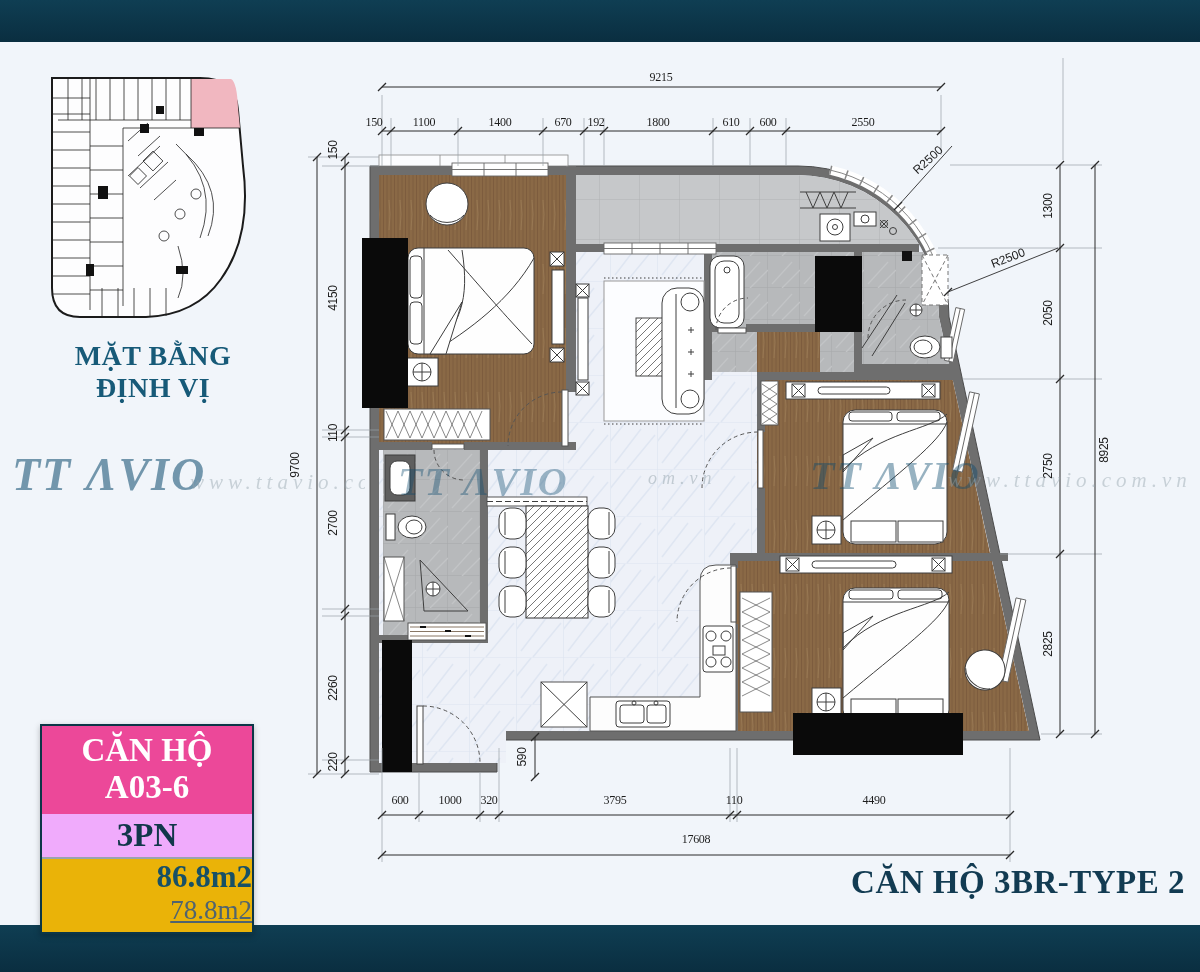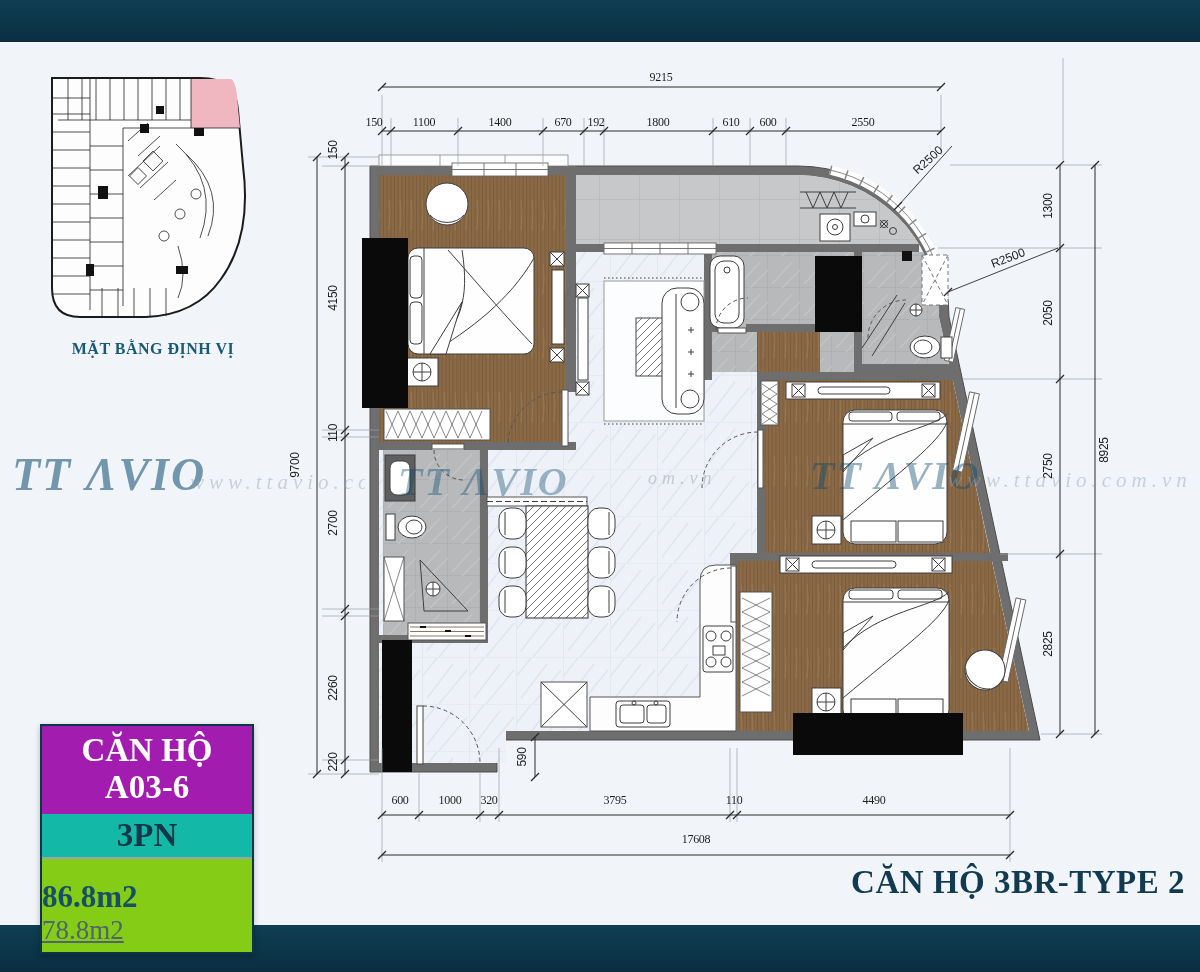--- a/index.html
+++ b/index.html
@@ -8,30 +8,30 @@
   .bar{position:absolute;left:0;width:1200px;background:linear-gradient(#0f3e53,#0a2e40);}
   .bar.top{top:0;height:42px;}
   .bar.bottom{top:925px;height:47px;}
   svg{position:absolute;left:0;top:0;}
   .dim{position:absolute;font-size:12px;color:#1d1d1d;white-space:nowrap;letter-spacing:-.3px;
        transform:translate(-50%,-50%);z-index:5;font-family:Liberation Serif, serif;}
   .dimv{position:absolute;font-size:12px;color:#1d1d1d;white-space:nowrap;letter-spacing:-.3px;
        transform:translate(-50%,-50%) rotate(-90deg);z-index:5;}
   .dimr{position:absolute;font-size:12px;color:#1d1d1d;white-space:nowrap;z-index:5;}
   .caption{position:absolute;left:38px;top:340px;width:230px;text-align:center;
-       font-family:"Liberation Serif",serif;font-weight:bold;font-size:16px;color:#175a78;letter-spacing:.5px;}
+       font-family:"Liberation Serif",serif;font-weight:bold;font-size:28px;color:#175a78;letter-spacing:.5px;}
   .main-title{position:absolute;left:760px;top:864px;width:425px;text-align:right;
        font-family:"Liberation Serif",serif;font-weight:bold;font-size:33px;color:#123b52;letter-spacing:.5px;}
   .infobox{position:absolute;left:40px;top:724px;width:210px;z-index:6;
        border:2px solid #0c3647;box-shadow:0 2px 6px rgba(0,0,0,.25);}
-  .infobox .head{background:#a21caf;color:#fff;text-align:center;padding:6px 0 8px;
+  .infobox .head{background:#ec4899;color:#fff;text-align:center;padding:6px 0 8px;
        font-family:"Liberation Serif",serif;font-weight:bold;font-size:33px;line-height:1.12;}
-  .infobox .badge{background:#14b8a6;color:#12374a;text-align:center;padding:3px 10px;
+  .infobox .badge{background:#f0abfc;color:#12374a;text-align:center;padding:3px 10px;
        font-family:"Liberation Serif",serif;font-weight:bold;font-size:33px;}
-  .infobox .areas{background:#84cc16;border-top:2px solid #9aa4ad;text-align:left;padding:20px 0 6px;
+  .infobox .areas{background:#eab308;border-top:2px solid #9aa4ad;text-align:right;padding:0 0 6px;
        font-family:"Liberation Serif",serif;}
   .infobox .a1{font-weight:bold;font-size:31px;color:#175066;}
   .infobox .a2{font-size:27px;color:#50646f;text-decoration:underline;}
   .wm-logo{position:absolute;font-family:Liberation Serif, serif;font-style:italic;font-weight:bold;
        color:#0c4a6e;z-index:4;letter-spacing:2px;}
   .wm-url{position:absolute;font-family:"Liberation Serif",serif;font-style:italic;color:#96a5ad;
        z-index:4;letter-spacing:5px;overflow:hidden;white-space:nowrap;}
 </style>
 </head>
 <body>

